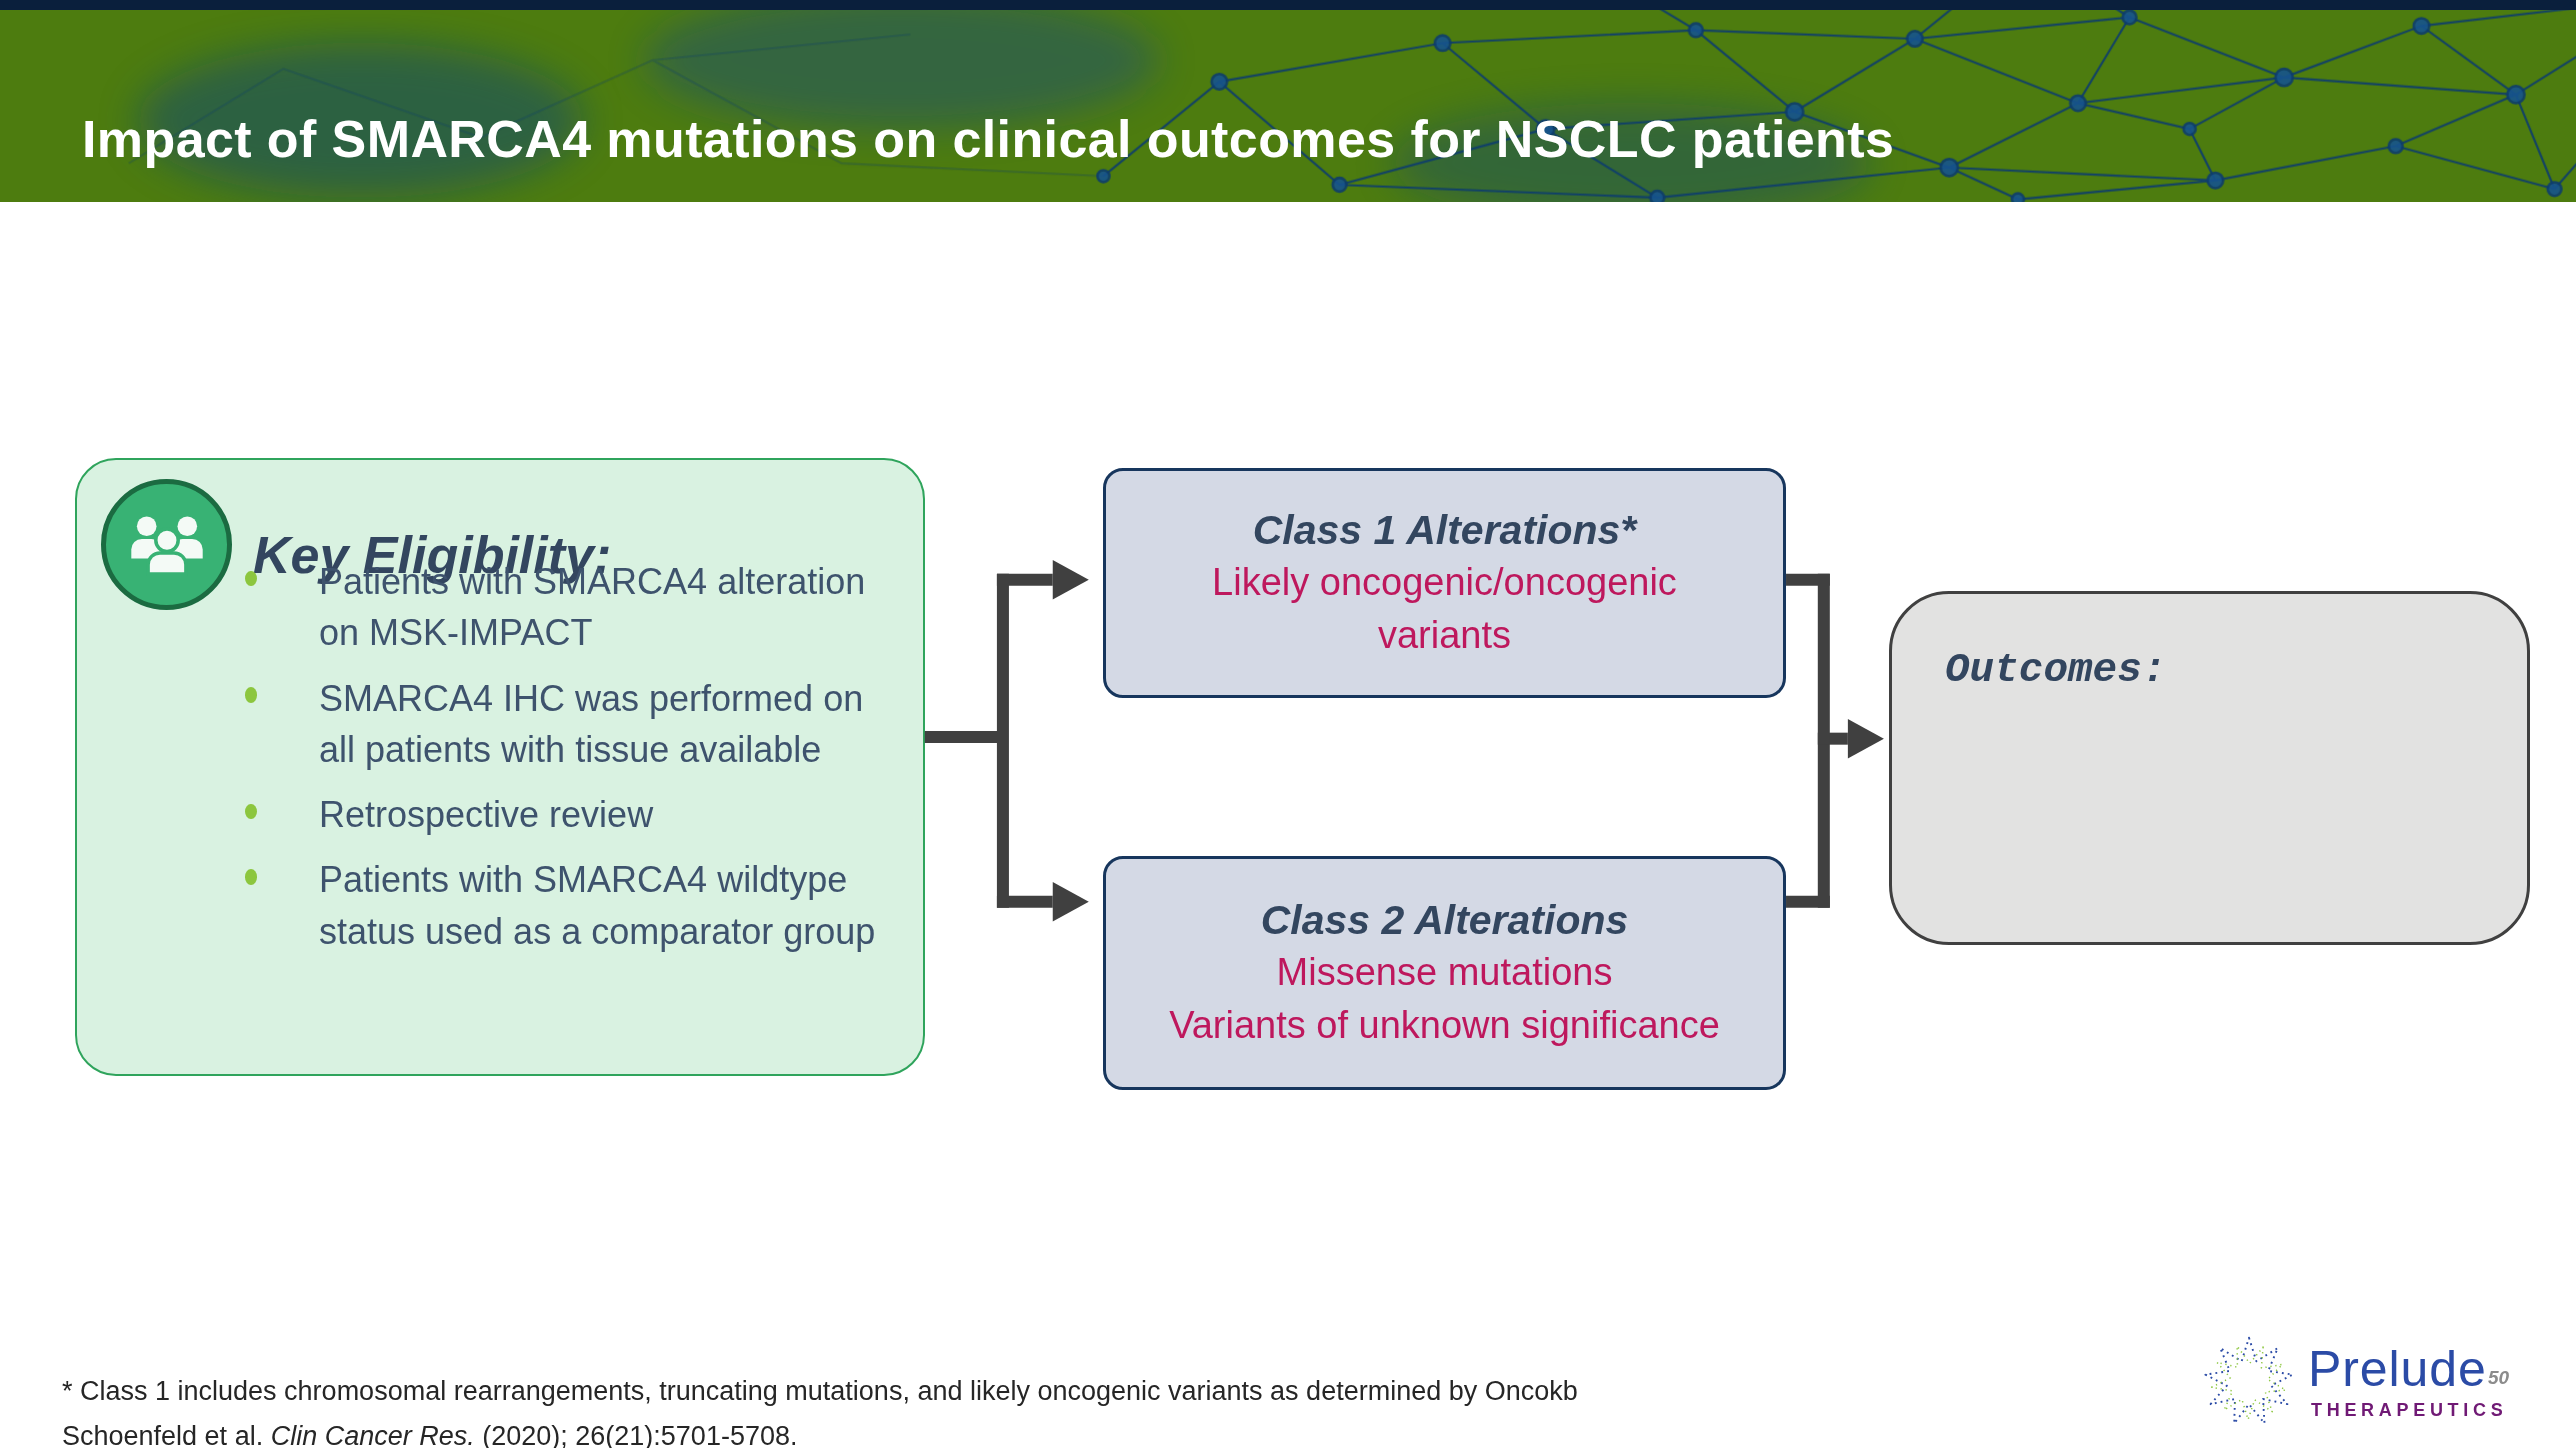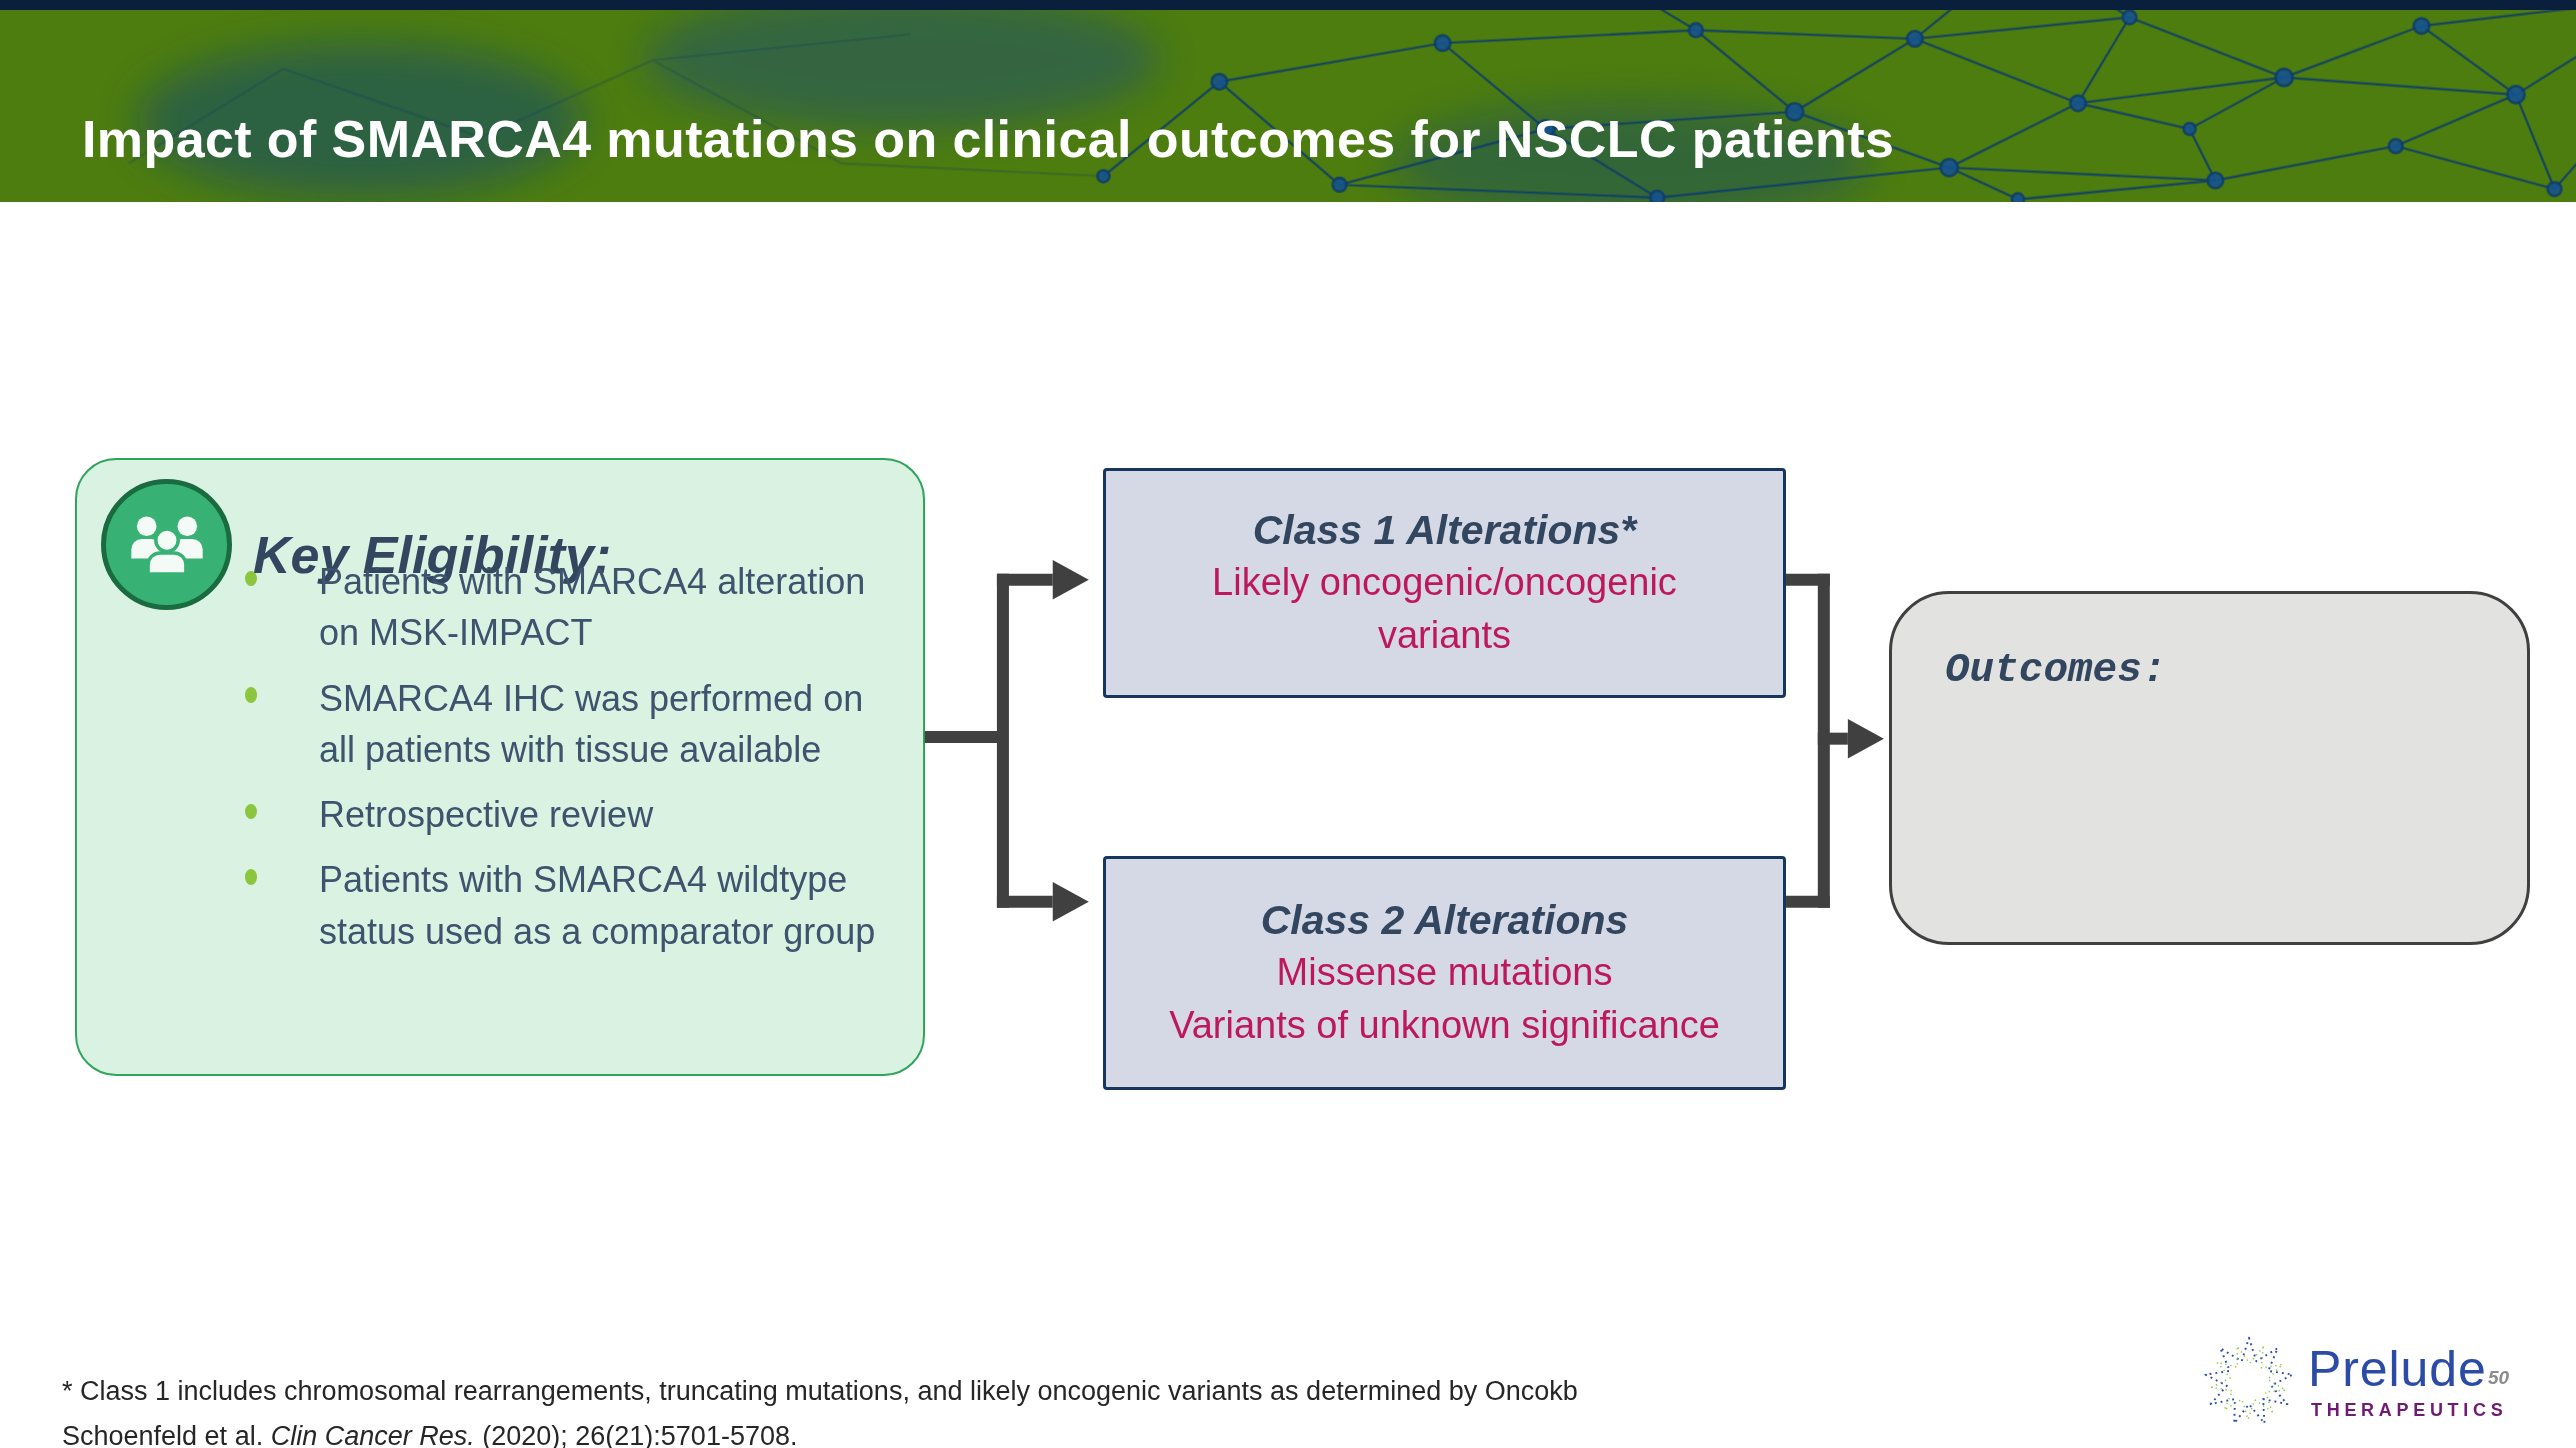--- a/index.html
+++ b/index.html
@@ -42,21 +42,21 @@
   .elig-bullets{position:absolute;left:168px;top:96px;width:639px;}
   .bullet-item{display:flex;margin-bottom:13.7px;gap:40px;}
   .bullet-dot{
     flex:none;width:12px;height:15.5px;border-radius:50%;
     background:#8CC63E;margin:14.6px 22px 0 0;
   }
   .bullet-text{font-size:36px;line-height:1.43;color:#3E536D;}
   
   .class-box{
     left:1103px;width:683px;
-    background:#D4D9E5;border:3.4px solid #17365D;border-radius:4px;
+    background:#D4D9E5;border:3.4px solid #17365D;border-radius:20px;
     display:flex;flex-direction:column;align-items:center;justify-content:center;
     text-align:center;padding:0 15.5px;
   }
   .class1-box{top:468px;height:230px;}
   .class2-box{top:856px;height:234px;}
   .class-title{
     font-size:41px;font-weight:bold;font-style:italic;color:#33465F;
     line-height:1.25;white-space:nowrap;
   }
   .class-sub{font-size:38px;color:#be185d;line-height:1.38;}

